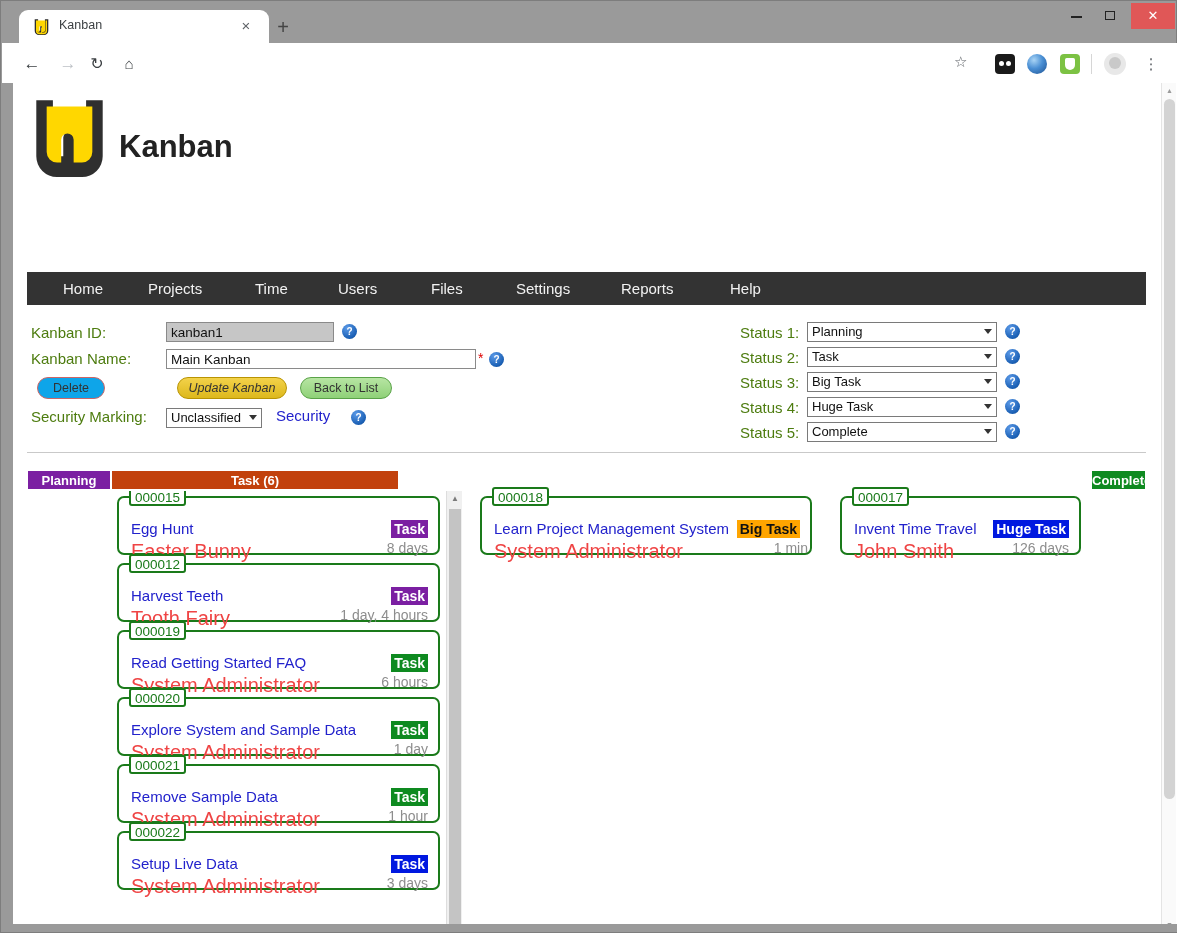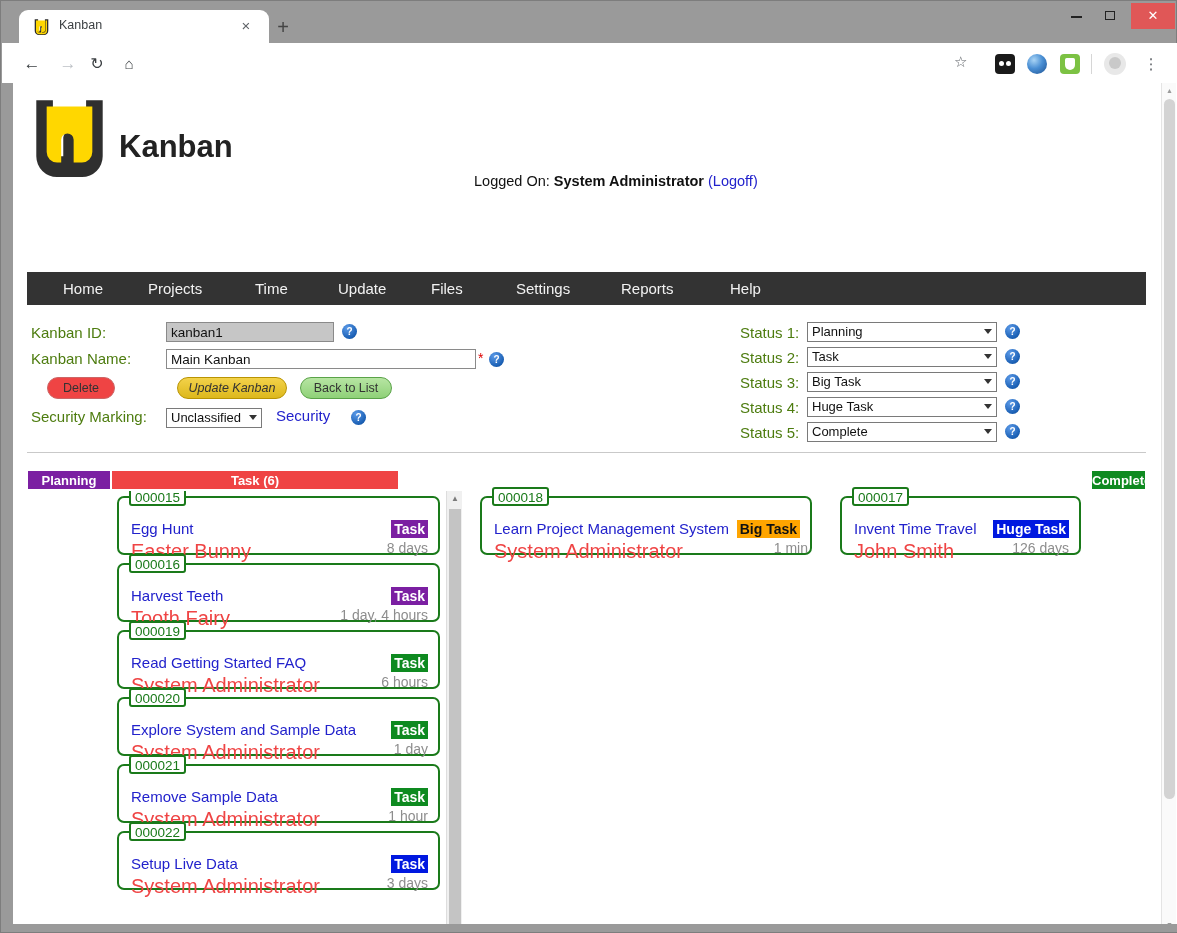--- a/index.html
+++ b/index.html
@@ -103,21 +103,21 @@
   .lbl { position:absolute; color:#4d7c0f; font-size:15px; }
   .inp { position:absolute; border:1px solid #8a8a8a; background:#fff; font-size:13.5px;
          padding:1px 4px; color:#111; font-family:"Liberation Sans", sans-serif; height:20px; }
   .inp.readonly { background:#c6c6c6; }
   .req { position:absolute; color:#d00; font-size:14px; }
   .helpicon { position:absolute; width:15px; height:15px; border-radius:50%;
       background:radial-gradient(circle at 35% 28%, #5b9ae8 0%, #1a5fb4 70%, #0d3f80 100%);
       color:#fff; font-size:10px; font-weight:bold; line-height:15px; text-align:center; }
   .btn { position:absolute; border-radius:11px; font-size:12.5px; text-align:center; height:22px;
          line-height:20px; }
-  .btn-del { left:20px; top:294px; width:68px; background:#ef4444; border:1px solid #cc6666; color:#333; }
+  .btn-del { left:10px; top:294px; width:68px; background:#0ea5e9; border:1px solid #cc6666; color:#333; }
   .btn-upd { left:150px; top:294px; width:110px;
              background:linear-gradient(#f3d24a,#ddb81c); border:1px solid #b99403; color:#333;font-style:italic; }
   .btn-back{ left:273px; top:294px; width:92px;
              background:linear-gradient(#b7e5a3,#8fd178); border:1px solid #5aa348; color:#333; }
   .seclink { position:absolute; left:249px; top:326px; font-size:15px; color:#2222cc; }
   .selbox { position:absolute; border:1px solid #7a7a7a; background:#fff; font-size:13px;
             height:20px; line-height:18px; color:#111; padding-left:4px; }
   .selbox .caret { position:absolute; right:4px; top:6px; width:0;height:0;
             border-left:4px solid transparent; border-right:4px solid transparent;
             border-top:5px solid #333; }
@@ -200,27 +200,26 @@
     <div class="page">
 
       <div class="logo">
         <svg class="logo-outer" viewBox="0 0 40 40">
           <path d="M4 3 h8 v24 a3 3 0 0 0 3 3 h2 v-9 a3 3 0 0 1 6 0 v9 h2 a3 3 0 0 0 3 -3 V3 h8 v27
                    a10 10 0 0 1 -10 10 H14 A10 10 0 0 1 4 30 Z" fill="#2f2f2f"></path>
           <path d="M9 6 h22 v22 a5 5 0 0 1 -5 5 h-4 v-11 a3 3 0 0 0 -6 0 v11 h-2 a5 5 0 0 1 -5 -5 Z" fill="#ffd700"></path>
         </svg>
       </div>
       <div class="brand">Kanban</div>
-      <div class="loggedon"><span>Logged On:</span> <b>System Administrator</b> <a href="#">(Logoff)</a></div>
 
       <div class="nav">
           <div class="nav-item" style="left: 36px;">Home</div>
           <div class="nav-item" style="left: 121px;">Projects</div>
           <div class="nav-item" style="left: 228px;">Time</div>
-          <div class="nav-item" style="left: 311px;">Update</div>
+          <div class="nav-item" style="left: 311px;">Users</div>
           <div class="nav-item" style="left: 404px;">Files</div>
           <div class="nav-item" style="left: 489px;">Settings</div>
           <div class="nav-item" style="left: 594px;">Reports</div>
           <div class="nav-item" style="left: 703px;">Help</div>
         </div>
 
       <div class="formarea">
         <div class="lbl" style="left:4px; top:10px;">Kanban ID:</div>
         <input class="inp readonly" style="left: 139px; top: 8px; width: 168px;" readonly="" value="kanban1">
         <div class="helpicon" style="left:315px; top:10px;">?</div>
@@ -253,37 +252,37 @@
             <div class="selbox" style="left: 780px; top: 83px; width: 190px;"><span>Huge Task</span><span class="caret"></span></div>
             <div class="helpicon" style="left: 978px; top: 85px;">?</div>
             <div class="lbl" style="left: 713px; top: 110px;">Status 5:</div>
             <div class="selbox" style="left: 780px; top: 108px; width: 190px;"><span>Complete</span><span class="caret"></span></div>
             <div class="helpicon" style="left: 978px; top: 110px;">?</div>
           </div>
       </div>
 
       <div class="kb-head" id="kb-head">
           <div class="kb-col-head" style="left: 0px; width: 84px; background: rgb(123, 31, 162);">Planning</div>
-          <div class="kb-col-head" style="left: 84px; width: 288px; background: #ef4444;">Task (6)</div>
+          <div class="kb-col-head" style="left: 84px; width: 288px; background: #c2410c;">Task (6)</div>
           <div class="kb-col-head" style="left: 1064px; width: 55px; background: rgb(14, 138, 32);">Complete</div>
         </div>
 
       <div class="kb-body">
 
         <div class="kb-col scroll" style="left:84px; width:351px;">
           <div class="kb-col-inner" id="col-task" style="width:335px; padding:0 6px;">
               <div class="card">
                 <div class="card-legend">000015</div>
                 <div class="card-title">Egg Hunt</div>
                 <div class="card-owner">Easter Bunny</div>
                 <div class="card-badge" style="background: rgb(123, 31, 162); color: rgb(255, 255, 255); right: 10px;">Task</div>
                 <div class="card-time" style="right: 10px;">8 days</div>
               </div>
               <div class="card">
-                <div class="card-legend">000016</div>
+                <div class="card-legend">000012</div>
                 <div class="card-title">Harvest Teeth</div>
                 <div class="card-owner">Tooth Fairy</div>
                 <div class="card-badge" style="background: rgb(123, 31, 162); color: rgb(255, 255, 255); right: 10px;">Task</div>
                 <div class="card-time" style="right: 10px;">1 day, 4 hours</div>
               </div>
               <div class="card">
                 <div class="card-legend">000019</div>
                 <div class="card-title">Read Getting Started FAQ</div>
                 <div class="card-owner">System Administrator</div>
                 <div class="card-badge" style="background: rgb(14, 138, 32); color: rgb(255, 255, 255); right: 10px;">Task</div>

